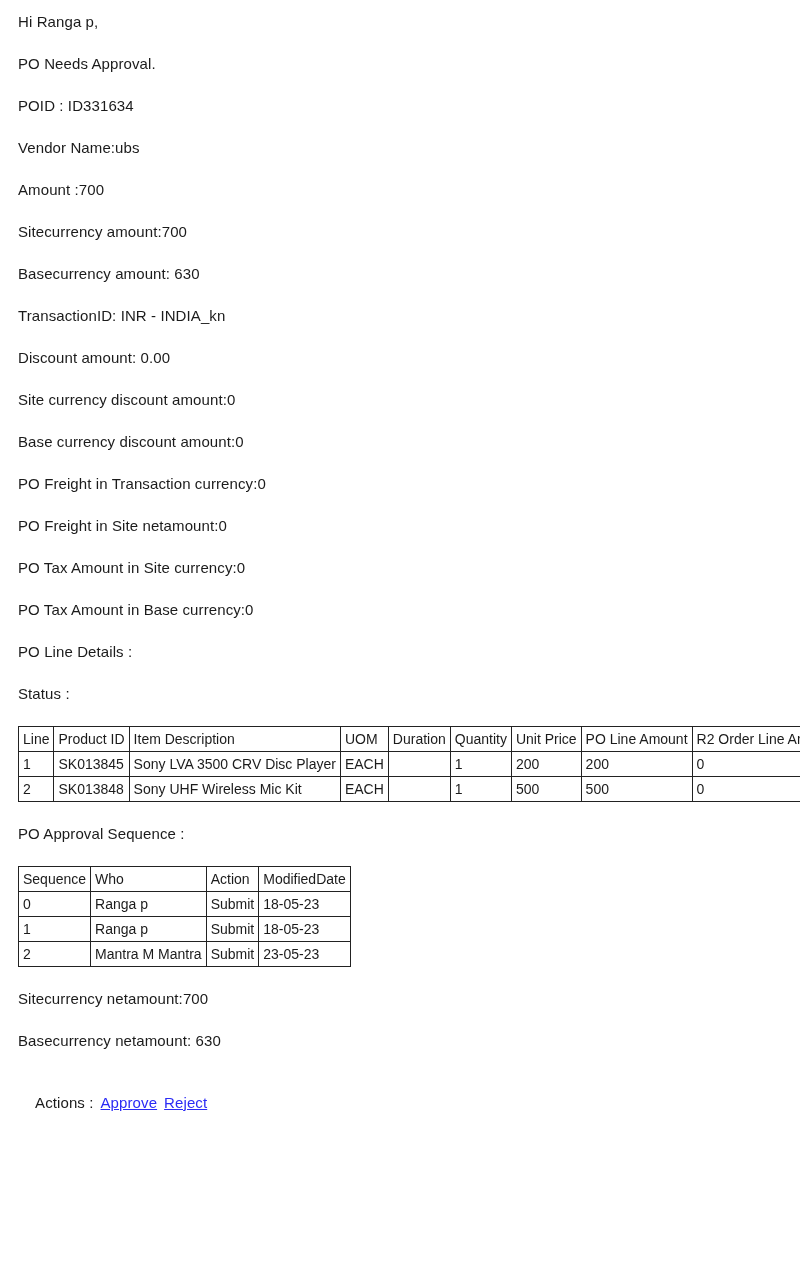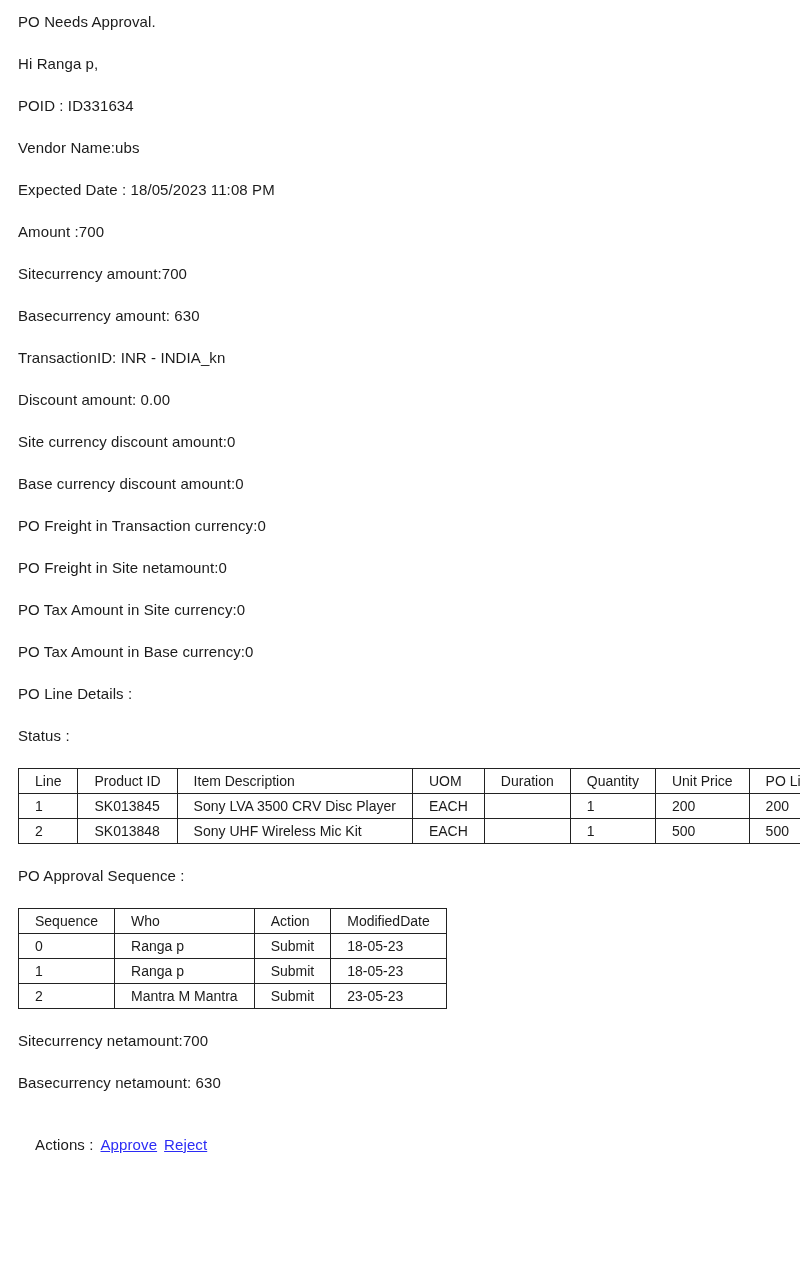--- a/index.html
+++ b/index.html
@@ -28,44 +28,43 @@
   table {
     border-collapse: collapse;
     table-layout: fixed;
     margin: 0 0 22px 0;
     font-size: 14px;
     color: #1b1b1b;
   }
   th, td {
     border: 1px solid #222222;
     height: 25px;
-    padding: 1px 16px;
+    padding: 1px 4px;
     text-align: left;
     font-weight: normal;
     white-space: nowrap;
     overflow: hidden;
     vertical-align: middle;
   }
   .actions-row a {
     color: #2b2bf5;
     text-decoration: underline;
     margin-left: 7px;
     cursor: pointer;
   }
 </style>
 </head>
 <body>
 
 <div class="email-body">
 
+  <p class="line">Hi Ranga p,</p>
   <p class="line">PO Needs Approval.</p>
-  <p class="line">Hi Ranga p,</p>
   <p class="line">POID : ID331634</p>
   <p class="line">Vendor Name:ubs</p>
-  <p class="line">Expected Date : 18/05/2023 11:08 PM</p>
   <p class="line">Amount :700</p>
   <p class="line">Sitecurrency amount:700</p>
   <p class="line">Basecurrency amount: 630</p>
   <p class="line">TransactionID: INR - INDIA_kn</p>
   <p class="line">Discount amount: 0.00</p>
   <p class="line">Site currency discount amount:0</p>
   <p class="line">Base currency discount amount:0</p>
   <p class="line">PO Freight in Transaction currency:0</p>
   <p class="line">PO Freight in Site netamount:0</p>
   <p class="line">PO Tax Amount in Site currency:0</p>

